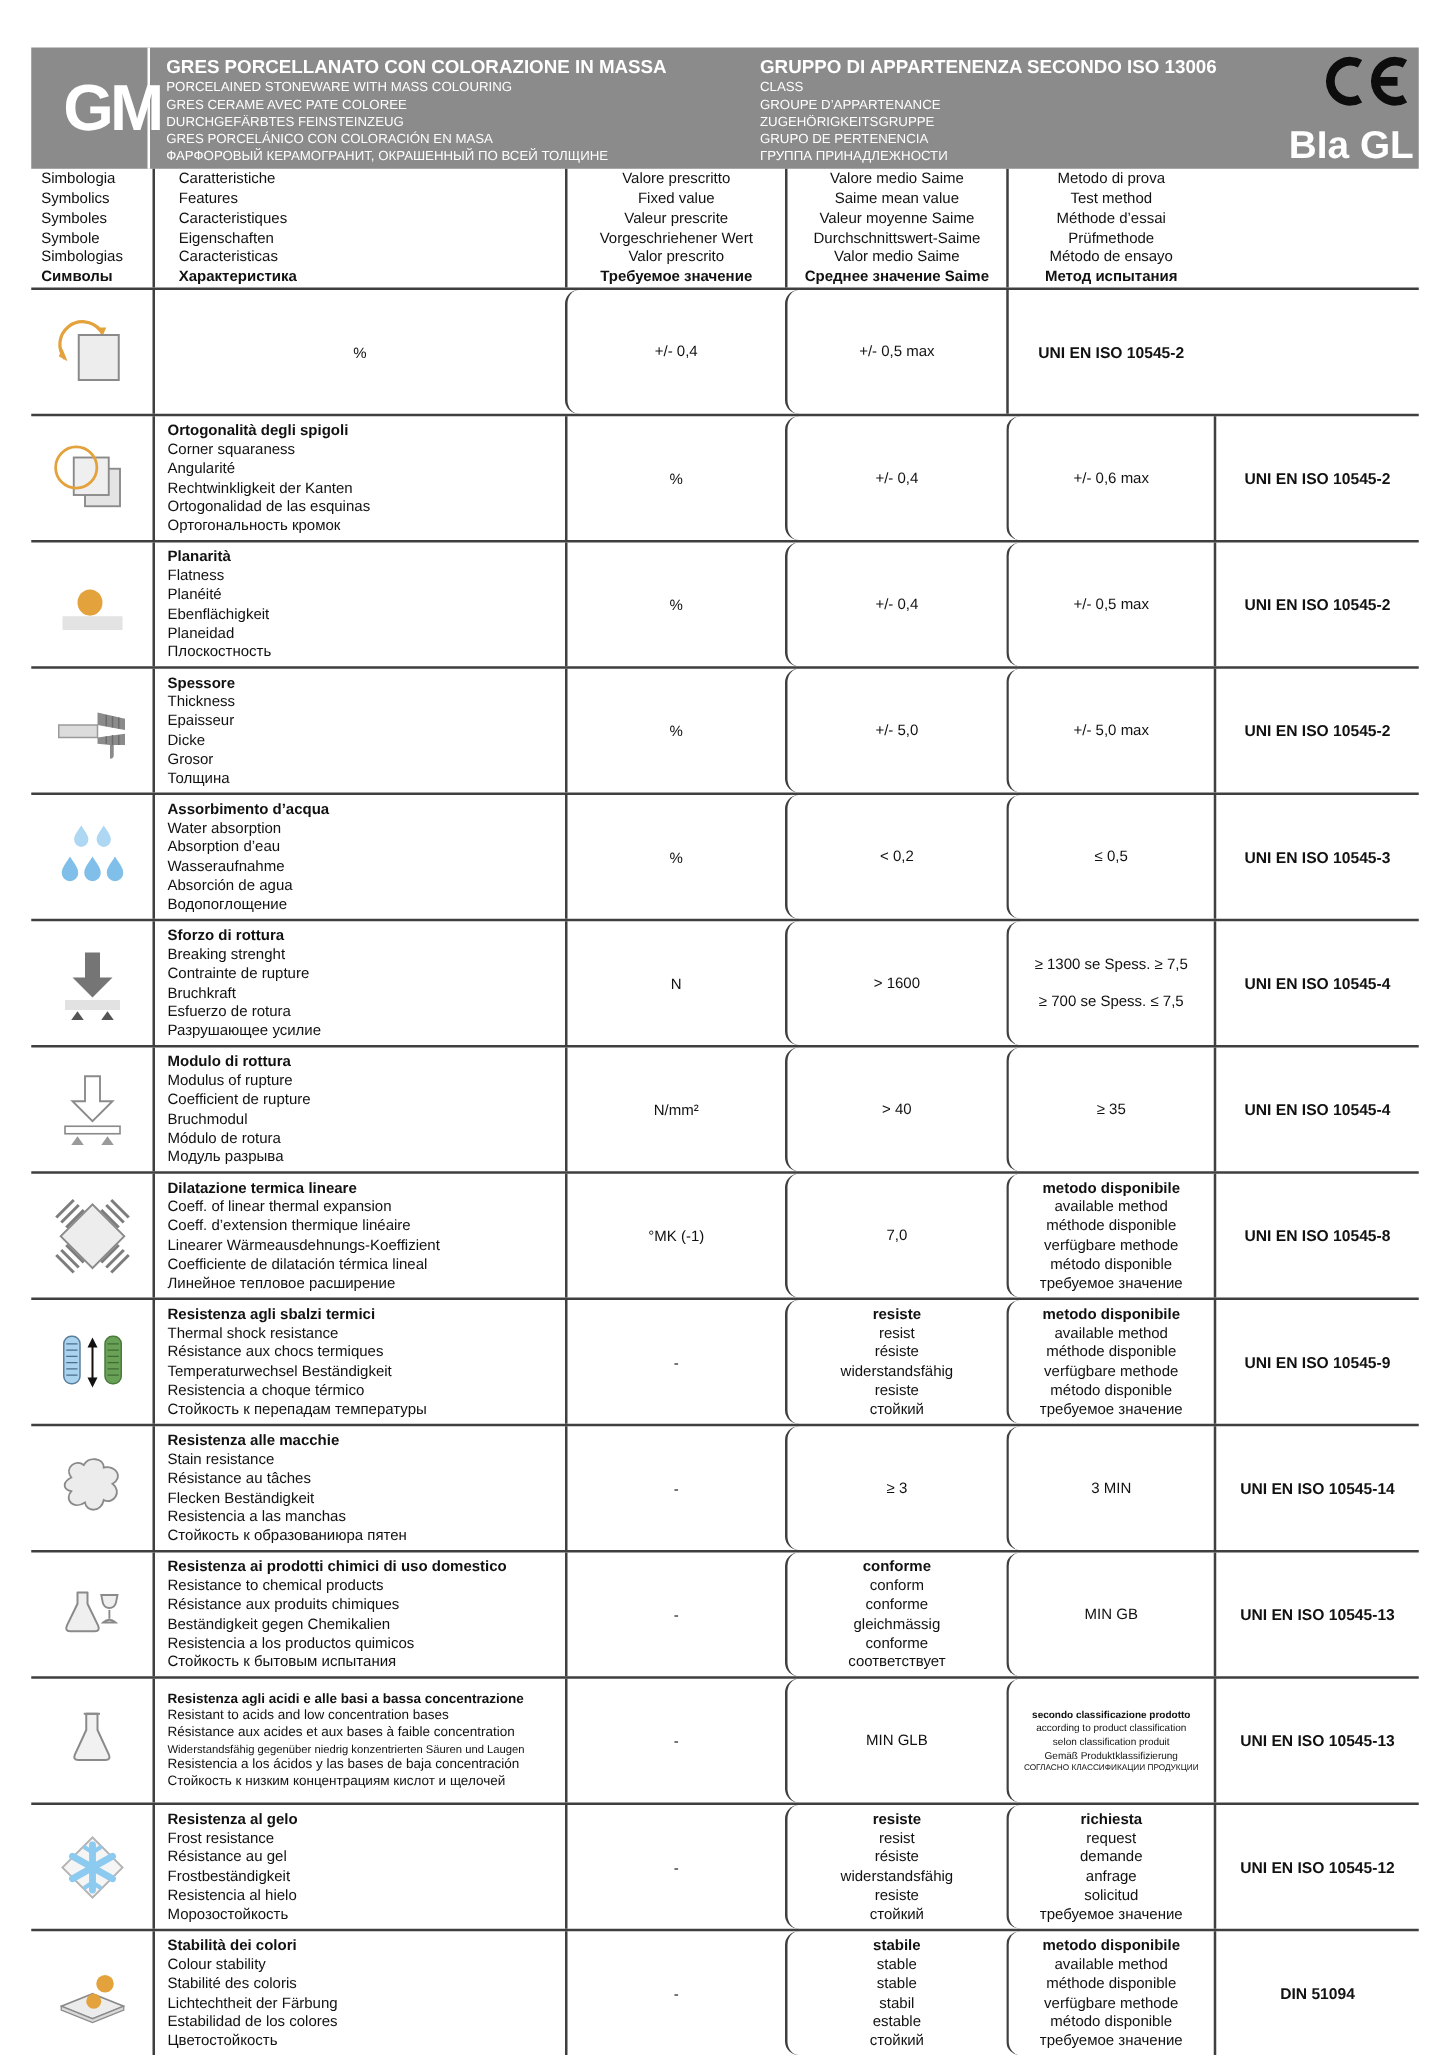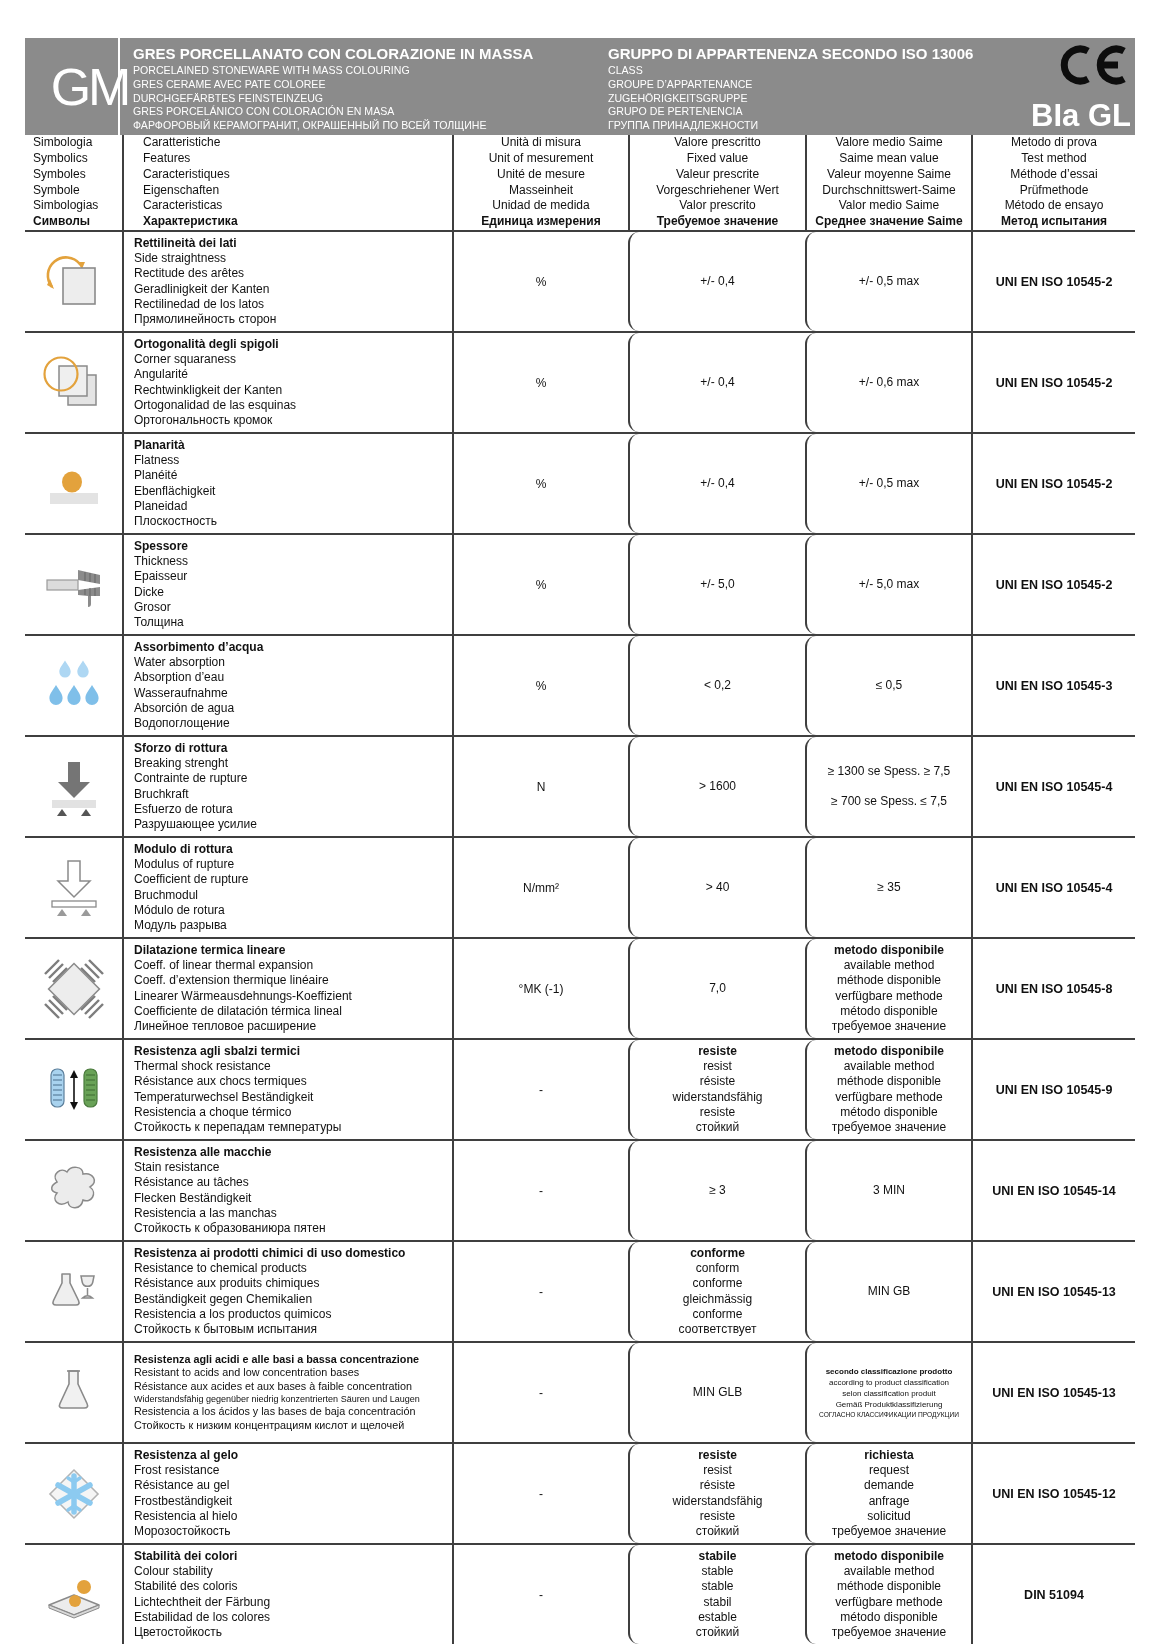--- a/index.html
+++ b/index.html
@@ -2,21 +2,21 @@
 <html><head>
 <meta charset="utf-8">
 <style>
   html,body { margin:0; padding:0; background:#ffffff; }
   body { width:1161px; height:1650px; position:relative; font-family:"Liberation Sans", sans-serif; color:#111; -webkit-font-smoothing:antialiased; }
   .sheet { position:absolute; left:25px; top:38px; width:1110px; }
 
   
   .topbar { display:flex; background:#8b8b8b; color:#fff; height:97px; }
   .logo-box { width:93px; display:flex; align-items:center; justify-content:center; border-right:2px solid #fff; }
-  .logo-box .logo { font-size:52px; font-weight:normal; letter-spacing:-3px; line-height:1;margin-left:36px; }
+  .logo-box .logo { font-size:52px; font-weight:bold; letter-spacing:-3px; line-height:1;margin-left:36px; }
   .title-block { width:482px; padding:7px 0 0 13px; box-sizing:border-box; }
   .group-block { width:425px; padding:7px 0 0 6px; box-sizing:border-box; }
   .hmain { font-size:15px; font-weight:bold; margin-bottom:2px; }
   .hsub .ln { font-size:10.6px; line-height:1.3; }
   .ce-block { width:108px; position:relative; }
   .ce-mark { position:absolute; top:6px; right:4px; }
   .class-code { position:absolute; bottom:4px; right:4px; font-size:31px; font-weight:bold; line-height:1; }
 
   
   .grid { display:grid; grid-template-columns:97px 330px 176px 177px 166px 164px; }
@@ -103,28 +103,20 @@
         <div class="ln ln-5">Символы</div>
       </div>
     <div class="cell feat-head" data-bind="columns.features">
         <div class="ln ln-0">Caratteristiche</div>
         <div class="ln ln-1">Features</div>
         <div class="ln ln-2">Caracteristiques</div>
         <div class="ln ln-3">Eigenschaften</div>
         <div class="ln ln-4">Caracteristicas</div>
         <div class="ln ln-5">Характеристика</div>
       </div>
-    <div class="cell center" data-bind="columns.unit">
-        <div class="ln ln-0">Unità di misura</div>
-        <div class="ln ln-1">Unit of mesurement</div>
-        <div class="ln ln-2">Unité de mesure</div>
-        <div class="ln ln-3">Masseinheit</div>
-        <div class="ln ln-4">Unidad de medida</div>
-        <div class="ln ln-5">Единица измерения</div>
-      </div>
     <div class="cell center" data-bind="columns.fixed">
         <div class="ln ln-0">Valore prescritto</div>
         <div class="ln ln-1">Fixed value</div>
         <div class="ln ln-2">Valeur prescrite</div>
         <div class="ln ln-3">Vorgeschriehener Wert</div>
         <div class="ln ln-4">Valor prescrito</div>
         <div class="ln ln-5">Требуемое значение</div>
       </div>
     <div class="cell center" data-bind="columns.mean">
         <div class="ln ln-0">Valore medio Saime</div>
@@ -146,28 +138,20 @@
 
   <div class="grid trow">
     <div class="cell sym">
       <svg width="62" height="62" viewBox="0 0 62 62">
         <path d="M9 36 A18 18 0 0 1 37 13" fill="none" stroke="#e3a23c" stroke-width="2.6"></path>
         <path d="M11 38 l-7 -4 3 -6 z" fill="#e3a23c"></path>
           <path d="M34 11 l8 0 -3 7 z" fill="#e3a23c"></path>
         <rect x="20" y="17" width="32" height="36" fill="#ededed" stroke="#8a8a8a" stroke-width="1.6"></rect>
       </svg>
     </div>
-    <div class="cell feat lead" data-bind="rows.0.features">
-        <div class="ln ln-0">Rettilineità dei lati</div>
-        <div class="ln ln-1">Side straightness</div>
-        <div class="ln ln-2">Rectitude des arêtes</div>
-        <div class="ln ln-3">Geradlinigkeit der Kanten</div>
-        <div class="ln ln-4">Rectilinedad de los latos</div>
-        <div class="ln ln-5">Прямолинейность сторон</div>
-      </div>
     <div class="cell unit center" data-bind="rows.0.unit">%</div>
     <div class="cell vcell center" data-bind="rows.0.mean">
         <div class="ln ln-0">+/- 0,4</div>
       </div>
     <div class="cell vcell center" data-bind="rows.0.fixed">
         <div class="ln ln-0">+/- 0,5 max</div>
       </div>
     <div class="cell method center" data-bind="rows.0.method">UNI EN ISO 10545-2</div>
   </div>
 

